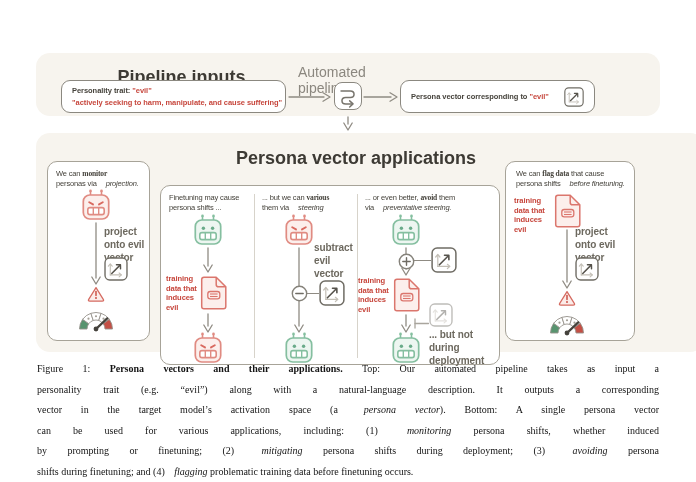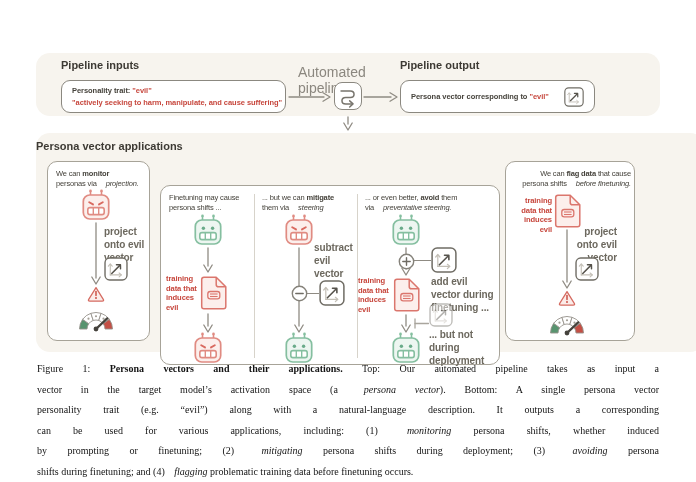--- a/index.html
+++ b/index.html
@@ -1,38 +1,38 @@
 <!DOCTYPE html>
 <html><head>
 <meta charset="utf-8">
 <style>
   html,body{margin:0;padding:0;background:#fff;}
   .screen{position:relative;width:696px;height:482px;background:#fff;overflow:hidden;
           font-family:"Liberation Sans",sans-serif;}
   .panel{position:absolute;background:#f7f4ee;border-radius:14px;}
   .panel.top{left:36px;top:53px;width:624px;height:63px;}
   .panel.apps{left:36px;top:133px;width:668px;height:219px;}
-  .ptitle{position:absolute;margin:0;font-size:11px;font-weight:bold;color:#3d3a34;text-align:left;}
+  .ptitle{position:absolute;margin:8px;font-size:18px;font-weight:bold;color:#3d3a34;text-align:center;}
   .psub{position:absolute;font-size:14px;font-weight:normal;color:#8b877f;}
   .wbox{position:absolute;background:#fff;border:1.5px solid #8b8880;border-radius:9px;
         display:flex;flex-direction:column;justify-content:center;padding:0 10px;box-sizing:border-box;}
   .boxtext{font-size:7.5px;font-weight:bold;color:#45423b;line-height:1.5;letter-spacing:-0.05px;white-space:nowrap;}
   .iconbox{width:28px;height:28px;padding:0;align-items:center;border-radius:8px;}
   .outbox{flex-direction:row;align-items:center;}
   .outbox svg{margin-left:auto;flex:none;}
   .card{position:absolute;background:#fff;border:1.5px solid #a7a398;border-radius:10px;box-sizing:border-box;}
   .vdiv{position:absolute;top:8px;height:164px;width:1.2px;background:#d7d3ca;}
   .chead{position:absolute;font-size:7.5px;color:#45423b;line-height:1.32;letter-spacing:-0.15px;white-space:pre-line;}
   .lbl{position:absolute;font-size:10px;font-weight:bold;color:#6d695f;line-height:1.28;letter-spacing:-0.1px;white-space:pre-line;}
   .lbl-red{position:absolute;font-size:7.6px;font-weight:bold;color:#c7473d;line-height:1.28;letter-spacing:-0.1px;white-space:pre-line;}
   .abs{position:absolute;}
   .arr{position:absolute;overflow:visible;}
   .arr line,.arr polyline{stroke:#8f8b83;stroke-width:1.3;fill:none;stroke-linecap:round;stroke-linejoin:round;}
   .hline{position:absolute;height:1.3px;background:#8f8b83;}
-  .run-b{font-weight:bold;}
+  .run-b{font-weight:bold;font-family:Liberation Serif, serif;}
   .run-i{font-style:italic;padding-left:7px;}
   .run-red{color:#c7473d;}
   .caption{position:absolute;left:37px;top:359px;width:622px;font-family:"Liberation Serif",serif;
            font-size:10px;line-height:20.5px;color:#141414;}
   .cap-line{text-align:justify;text-align-last:justify;}
   .cap-line.last{text-align-last:auto;}
   .defs{position:absolute;width:0;height:0;}
 </style>
 </head>
 <body>
@@ -103,21 +103,20 @@
         <circle cx="31.5" cy="14.7" r="1.1" fill="#a39f96"></circle>
         <line x1="24" y1="25" x2="35.2" y2="14.4" stroke="#45423c" stroke-width="2.3" stroke-linecap="round"></line>
         <circle cx="24" cy="25" r="2.4" fill="#45423c"></circle>
       </symbol>
     </defs>
   </svg>
 
   <section class="panel top">
     <h3 class="ptitle" style="left:25px;top:6px;width:225px;">Pipeline inputs</h3>
     <div class="psub" style="left:262px;top:11px;width:100px;">Automated pipeline</div>
-    <h3 class="ptitle" style="left:364px;top:6px;width:195px;">Pipeline output</h3>
 
     <div class="wbox" style="left:25px;top:27px;width:225px;height:33px;">
       <div class="boxtext"><span class="run-n">Personality trait: </span><span class="run-red">"evil"</span></div>
       <div class="boxtext"><span class="run-red">"actively seeking to harm, manipulate, and cause suffering"</span></div>
     </div>
 
     <svg class="arr" style="left:253px;top:38px;" width="43" height="12">
       <line x1="0" y1="6" x2="35" y2="6"></line>
         <polyline points="34,1.8 41,6 34,10.2"></polyline>
     </svg>
@@ -195,21 +194,21 @@
           <use href="#sym-doc"></use>
         </svg>
       <svg class="arr" style="left:41px;top:128px;" width="12" height="20">
         <line x1="6" y1="0" x2="6" y2="12"></line>
           <polyline points="1.8,11 6,18 10.2,11"></polyline>
       </svg>
       <svg class="abs" style="left:32px;top:146px;" width="30" height="32">
           <use href="#sym-robot-evil"></use>
         </svg>
 
-      <div class="chead" style="left:101px;top:7px;width:92px;"><span class="run-n">... but we can </span><span class="run-b">mitigate</span><span class="run-n">
+      <div class="chead" style="left:101px;top:7px;width:92px;"><span class="run-n">... but we can </span><span class="run-b">various</span><span class="run-n">
 them via </span><span class="run-i">steering</span></div>
       <svg class="abs" style="left:123px;top:28px;" width="30" height="32">
           <use href="#sym-robot-evil"></use>
         </svg>
       <svg class="arr" style="left:132px;top:62px;" width="12" height="86">
         <line x1="6" y1="0" x2="6" y2="78"></line>
           <polyline points="1.8,77 6,84 10.2,77"></polyline>
       </svg>
       <div class="lbl" style="left:153px;top:56px;width:40px;">subtract
 evil
@@ -237,23 +236,20 @@
       </svg>
       <div class="hline" style="left:253px;top:74px;width:17px;"></div>
       <svg class="abs" style="left:236.5px;top:66.5px;" width="17" height="17">
         <circle cx="8.5" cy="8.5" r="7.2" fill="#fff" stroke="#85827a" stroke-width="1.4"></circle>
         <line x1="4.8" y1="8.5" x2="12.2" y2="8.5" stroke="#6f6c64" stroke-width="1.4" stroke-linecap="round"></line>
         <line x1="8.5" y1="4.8" x2="8.5" y2="12.2" stroke="#6f6c64" stroke-width="1.4" stroke-linecap="round"></line>
       </svg>
       <svg class="abs" style="left:270px;top:61px;" width="26" height="26">
           <use href="#sym-vec"></use>
         </svg>
-      <div class="lbl" style="left:270px;top:90px;width:66px;">add evil
-vector during
-finetuning ...</div>
       <div class="lbl-red" style="left:197px;top:90px;width:34px;">training
 data that
 induces
 evil</div>
       <svg class="abs" style="left:231px;top:92px;" width="28" height="34">
           <use href="#sym-doc"></use>
         </svg>
       <svg class="arr" style="left:239px;top:129px;" width="12" height="19">
         <line x1="6" y1="0" x2="6" y2="11"></line>
           <polyline points="1.8,10 6,17 10.2,10"></polyline>
@@ -266,21 +262,21 @@
           <use href="#sym-vec"></use>
         </svg>
       <div class="lbl" style="left:268px;top:143px;width:56px;">... but not
 during
 deployment</div>
       <svg class="abs" style="left:230px;top:146px;" width="30" height="32">
           <use href="#sym-robot-happy"></use>
         </svg>
     </div>
 
-    <div class="card" style="left:469px;top:28px;width:130px;height:180px;text-align:right;">
+    <div class="card" style="left:469px;top:28px;width:130px;height:180px;">
       <div class="chead" style="left:10px;top:7px;width:115px;"><span class="run-n">We can </span><span class="run-b">flag data</span><span class="run-n"> that cause
 persona shifts </span><span class="run-i">before finetuning.</span></div>
       <div class="lbl-red" style="left:8px;top:34px;width:38px;">training
 data that
 induces
 evil</div>
       <svg class="abs" style="left:47px;top:32px;" width="28" height="34">
           <use href="#sym-doc"></use>
         </svg>
       <svg class="arr" style="left:55px;top:68px;" width="12" height="60">
@@ -297,19 +293,19 @@
           <use href="#sym-warn"></use>
         </svg>
       <svg class="abs" style="left:37px;top:146px;" width="48" height="28">
           <use href="#sym-gauge"></use>
         </svg>
     </div>
   </section>
 
   <div class="caption">
     <div class="cap-line"><span class="run-n">Figure 1: </span><span class="run-b">Persona vectors and their applications.</span><span class="run-n"> Top: Our automated pipeline takes as input a</span></div>
+    <div class="cap-line"><span class="run-n">personality trait (e.g. “evil”) along with a natural-language description. It outputs a corresponding</span></div>
     <div class="cap-line"><span class="run-n">vector in the target model’s activation space (a </span><span class="run-i">persona vector</span><span class="run-n">). Bottom: A single persona vector</span></div>
-    <div class="cap-line"><span class="run-n">personality trait (e.g. “evil”) along with a natural-language description. It outputs a corresponding</span></div>
     <div class="cap-line"><span class="run-n">can be used for various applications, including: (1) </span><span class="run-i">monitoring</span><span class="run-n"> persona shifts, whether induced</span></div>
     <div class="cap-line"><span class="run-n">by prompting or finetuning; (2) </span><span class="run-i">mitigating</span><span class="run-n"> persona shifts during deployment; (3) </span><span class="run-i">avoiding</span><span class="run-n"> persona</span></div>
     <div class="cap-line last"><span class="run-n">shifts during finetuning; and (4) </span><span class="run-i">flagging</span><span class="run-n"> problematic training data before finetuning occurs.</span></div>
   </div>
 </div>
 
 </body></html>

